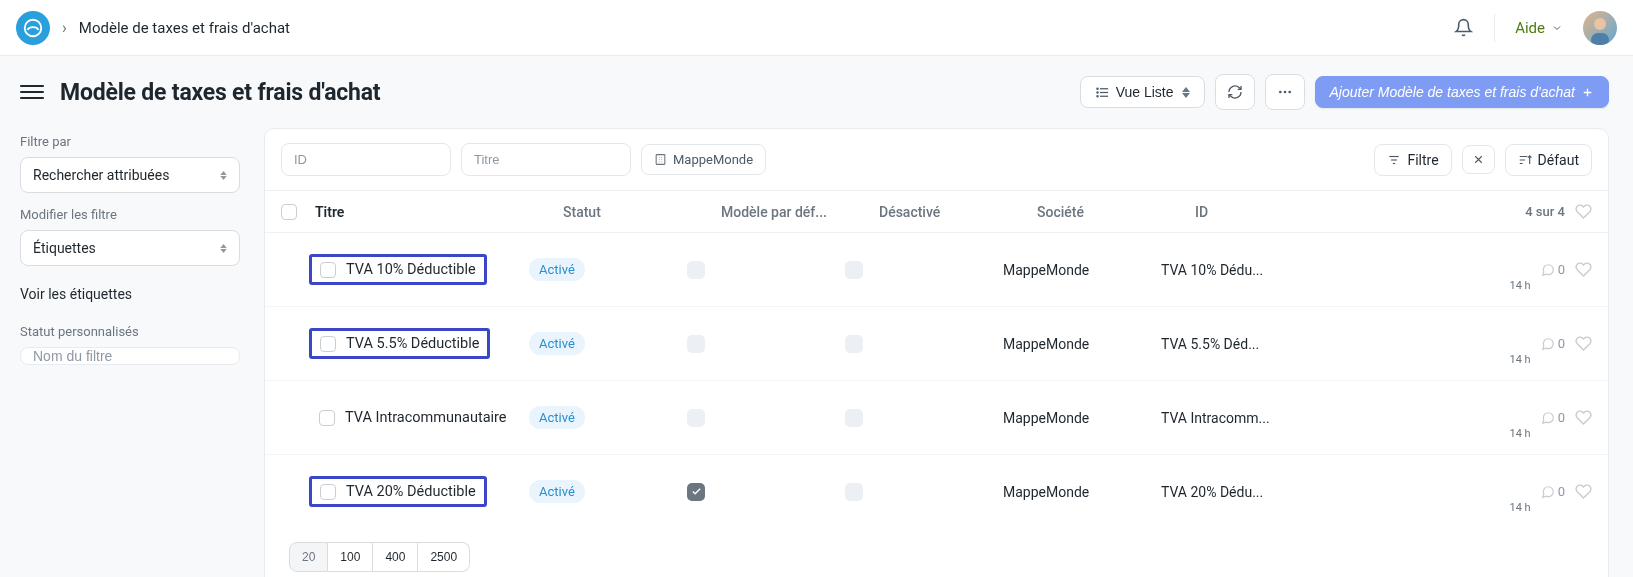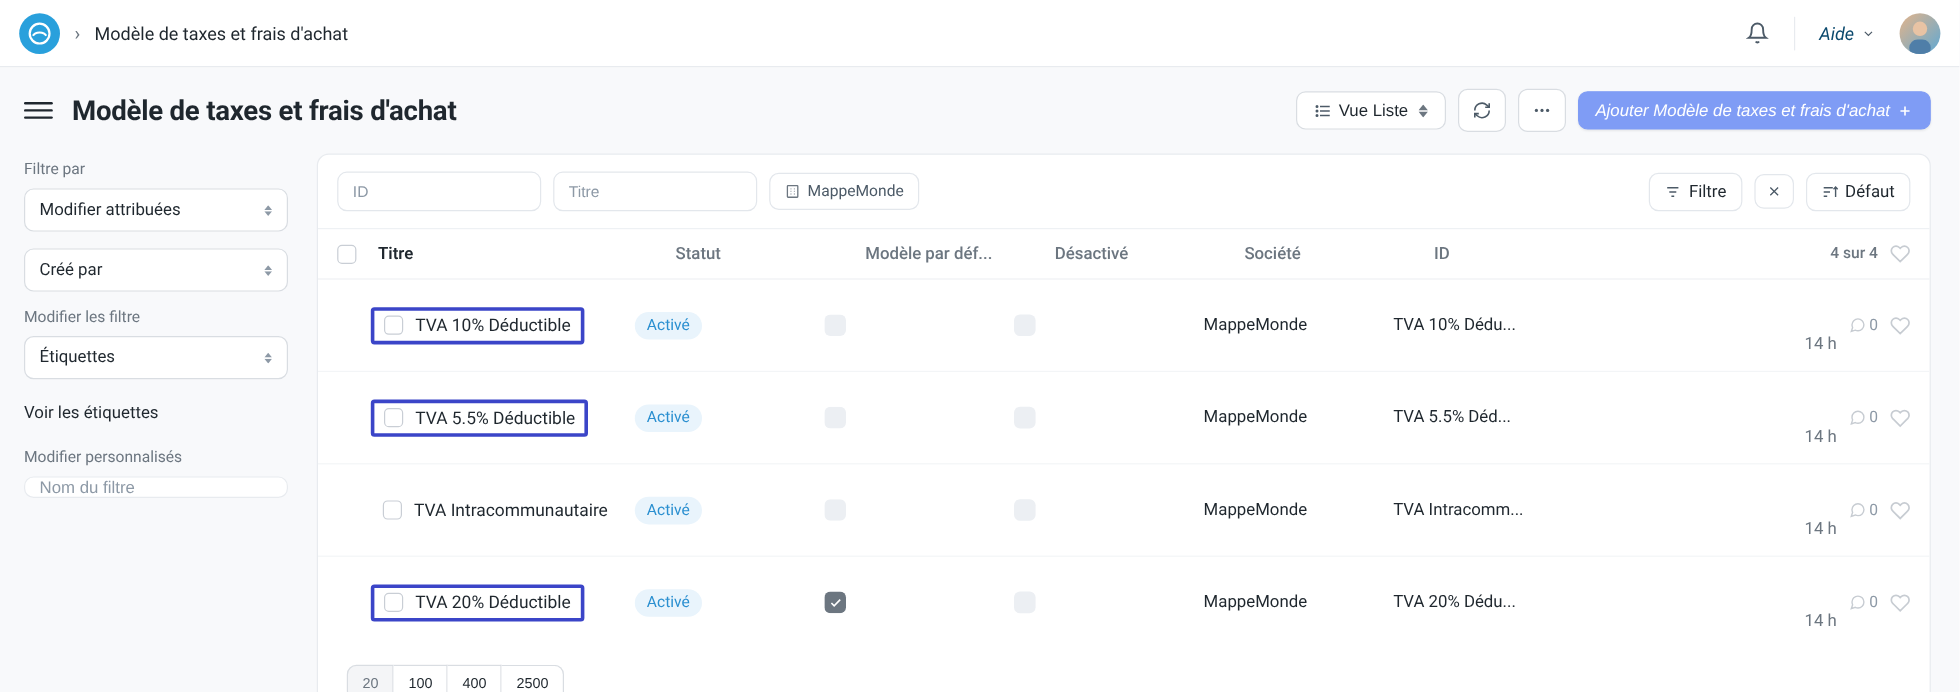--- a/index.html
+++ b/index.html
@@ -10,21 +10,21 @@
   .logo { width: 34px; height: 34px; background: #29a0dc; border-radius: 50%; display: flex; align-items: center; justify-content: center; }
   .logo svg { width: 22px; height: 22px; }
   .breadcrumb-caret { font-size: 16px; color: #6c7680; }
   .breadcrumb-text { font-size: 15px; color: #1f272e; cursor: pointer; }
   .nav-spacer { flex: 1; }
   .search-box { display: flex; align-items: center; gap: 8px; background: #f4f5f7; border-radius: 8px; padding: 8px 14px; width: 370px; color: #8d99a6; cursor: text; }
   .search-box input { border: none; background: transparent; outline: none; flex: 1; font-size: 14px; color: #1f272e; }
   .search-box input::placeholder { color: #8d99a6; }
   .nav-icon-btn { width: 38px; height: 38px; display: flex; align-items: center; justify-content: center; cursor: pointer; color: #4c5a67; border-radius: 6px; }
   .nav-divider { width: 1px; height: 28px; background: #e8ebef; }
-  .help-btn { display: flex; align-items: center; gap: 6px; font-size: 15px; cursor: pointer; color: #0c4a6e; padding: 6px 8px; border-radius: 6px; font-style: italic; }
+  .help-btn { display: flex; align-items: center; gap: 6px; font-size: 15px; cursor: pointer; color: #4d7c0f; padding: 6px 8px; border-radius: 6px; }
   .avatar { width: 34px; height: 34px; border-radius: 50%; background: linear-gradient(135deg,#e4b48a,#5fa8d3); cursor: pointer; overflow: hidden; display:flex; align-items:center; justify-content:center; color:#fff; font-weight:600;}
   
   
   .page-header { display: flex; align-items: center; padding: 18px 24px 18px 20px; gap: 16px; }
   .hamburger { width: 24px; height: 24px; display: flex; flex-direction: column; justify-content: center; gap: 4px; cursor: pointer; }
   .hamburger span { display: block; height: 2px; background: #1f272e; border-radius: 1px; }
   .page-title { font-size: 23px; font-weight: 700; flex: 1; letter-spacing: -0.2px;}
   .header-actions { display: flex; gap: 10px; align-items: center; }
   .btn { display: inline-flex; align-items: center; gap: 6px; border: 1px solid #d9dde2; background: #fff; padding: 7px 14px; border-radius: 8px; font-size: 14px; cursor: pointer; color: #1f272e; }
   .btn-icon-only { padding: 9px 11px; }
@@ -69,21 +69,21 @@
   .table-row { display: flex; align-items: center; padding: 14px 16px; border-bottom: 1px solid #f3f5f7; gap: 8px; }
   .table-row:last-of-type { border-bottom: none; }
   .title-cell { display: flex; align-items: center; gap: 10px; width: 240px; padding-left: 28px; }
   .title-box { display: flex; align-items: center; gap: 10px; padding: 6px 10px; border-radius: 3px; }
   .title-box.hl { border: 3px solid #3b45c8; padding: 4px 8px;}
   .chk { width: 16px; height: 16px; border: 1.5px solid #c9ced5; border-radius: 4px; background: #fff; cursor: pointer; flex-shrink:0; }
   .chk-disabled-box { width: 18px; height: 18px; border-radius: 5px; background: #eceff3; }
   .chk-checked { width: 18px; height: 18px; border-radius: 5px; background: #6c7680; display: flex; align-items: center; justify-content: center; color: #fff; }
   .badge-active { display: inline-block; background: #e9f4fc; color: #2a8fd0; padding: 4px 10px; border-radius: 999px; font-size: 13px; }
   .row-title-text { color: #1f272e; font-size: 14.5px; cursor: pointer; white-space: nowrap; overflow: hidden; text-overflow: ellipsis; }
-  .meta-time { color: #6c7680; font-size: 14px; margin-top: 32px; }
+  .meta-time { color: #6c7680; font-size: 11px; margin-top: 32px; }
   .meta-comment { display: inline-flex; align-items: center; gap: 3px; color: #8d99a6; font-size: 13px; }
   .heart { color: #c7ccd2; cursor: pointer; }
   
   .count-label { color: #6c7680; font-size: 13px; white-space: nowrap;}
   
   .pagination { display: flex; gap: 0; padding: 14px 24px 18px; }
   .page-btn { border: 1px solid #d9dde2; padding: 7px 12px; font-size: 12px; cursor: pointer; background: #fff; color: #1f272e;}
   .page-btn:first-child { border-radius: 8px 0 0 8px; }
   .page-btn:last-child { border-radius: 0 8px 8px 0; }
   .page-btn + .page-btn { border-left: none; }
@@ -174,32 +174,21 @@
         </svg>
     </button>
   </div>
 </div>
 
 <div class="layout">
 
   <aside class="sidebar">
     <div class="side-section-label">Filtre par</div>
     <div class="side-select">
-      <span>Modifier attribuées</span>
-      <span class="arrows-icon">
-        <svg width="7" height="4" viewBox="0 0 8 5">
-            <path d="M4 0L8 5H0z" fill="#8d99a6"></path>
-          </svg>
-        <svg width="7" height="4" viewBox="0 0 8 5">
-            <path d="M4 5L0 0h8z" fill="#8d99a6"></path>
-          </svg>
-      </span>
-    </div>
-    <div class="side-select">
-      <span>Créé par</span>
+      <span>Rechercher attribuées</span>
       <span class="arrows-icon">
         <svg width="7" height="4" viewBox="0 0 8 5">
             <path d="M4 0L8 5H0z" fill="#8d99a6"></path>
           </svg>
         <svg width="7" height="4" viewBox="0 0 8 5">
             <path d="M4 5L0 0h8z" fill="#8d99a6"></path>
           </svg>
       </span>
     </div>
     <div class="side-section-label">Modifier les filtre</div>
@@ -208,21 +197,21 @@
       <span class="arrows-icon">
         <svg width="7" height="4" viewBox="0 0 8 5">
             <path d="M4 0L8 5H0z" fill="#8d99a6"></path>
           </svg>
         <svg width="7" height="4" viewBox="0 0 8 5">
             <path d="M4 5L0 0h8z" fill="#8d99a6"></path>
           </svg>
       </span>
     </div>
     <div class="side-link">Voir les étiquettes</div>
-    <div class="side-section-label2">Modifier personnalisés</div>
+    <div class="side-section-label2">Statut personnalisés</div>
     <input class="side-input" type="text" placeholder="Nom du filtre" style="">
   </aside>
 
   <section class="main-card">
 
     <div class="filter-bar">
       <input class="filter-input id" type="text" placeholder="ID" style="">
       <input class="filter-input title" type="text" placeholder="Titre" style="">
       <div class="chip">
         <svg width="13" height="13" viewBox="0 0 24 24" fill="none" stroke="#6c7680" stroke-width="2">

